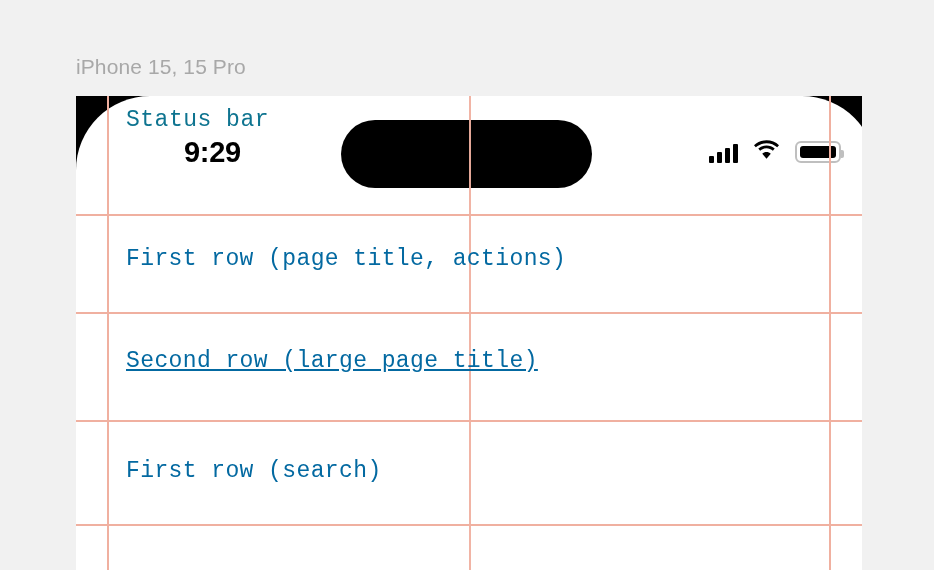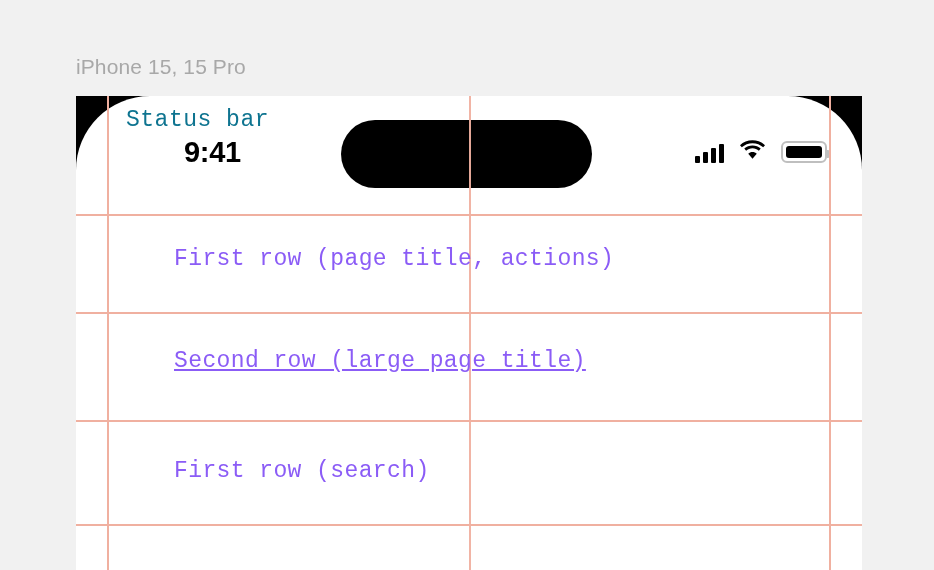--- a/index.html
+++ b/index.html
@@ -46,20 +46,21 @@
   
   .device-screen {
     position: absolute;
     left: 0;
     top: 0;
     width: 786px;
     height: 474px;
     background: #ffffff;
     border-top-left-radius: 74px;
     border-top-right-radius: 74px;
+    padding-left: 14px;
   }
 
   
   .dynamic-island {
     position: absolute;
     left: 265px;
     top: 24px;
     width: 251px;
     height: 68px;
     background: #000000;
@@ -165,41 +166,40 @@
     background: #f0b0a0;
   }
   .guide-v.center { opacity: 0.95; }
 
   
   .row-label {
     position: absolute;
     left: 126px;
     font-family: "Liberation Mono", monospace;
     font-size: 23px;
-    color: #8b5cf6;
+    color: #0369a1;
     letter-spacing: 0.4px;
     white-space: nowrap;
-    margin-left: 48px;
   }
 </style>
 </head>
 <body>
 
 <div class="canvas">
 
   <div class="device-caption">iPhone 15, 15 Pro</div>
 
   <div class="device-frame">
     <div class="device-screen">
 
       <div class="dynamic-island"></div>
 
       <div class="status-label">Status bar</div>
 
-      <div class="status-time">9:41</div>
+      <div class="status-time">9:29</div>
 
       <div class="status-icons">
 
         <span class="cellular">
           <i></i>
             <i></i>
             <i></i>
             <i></i>
         </span>
 

